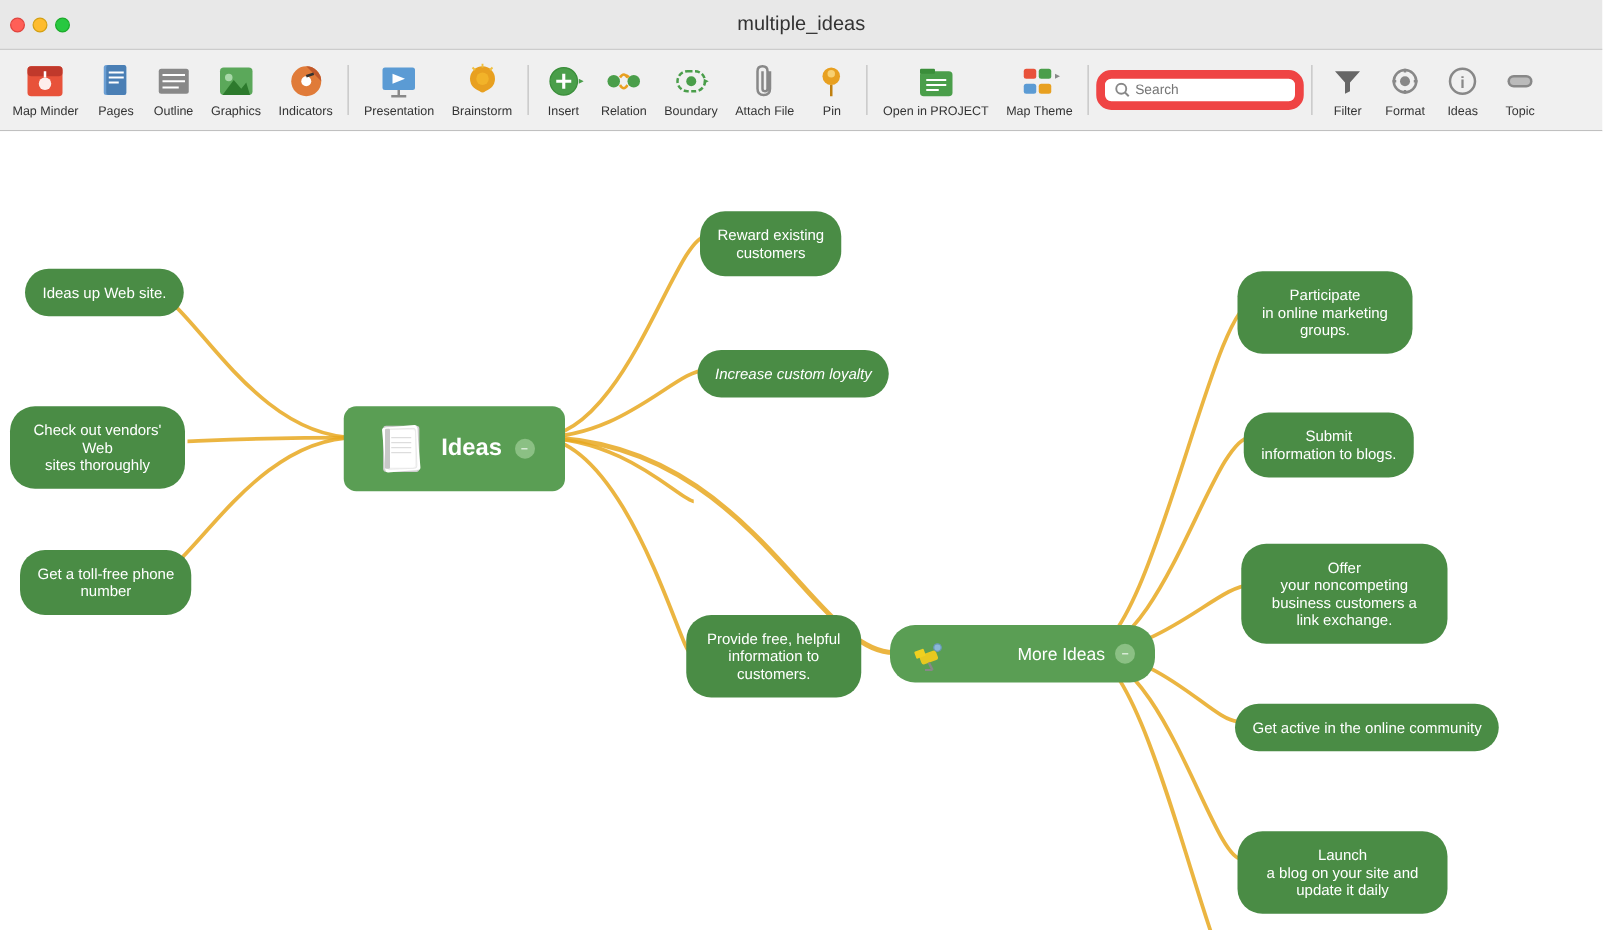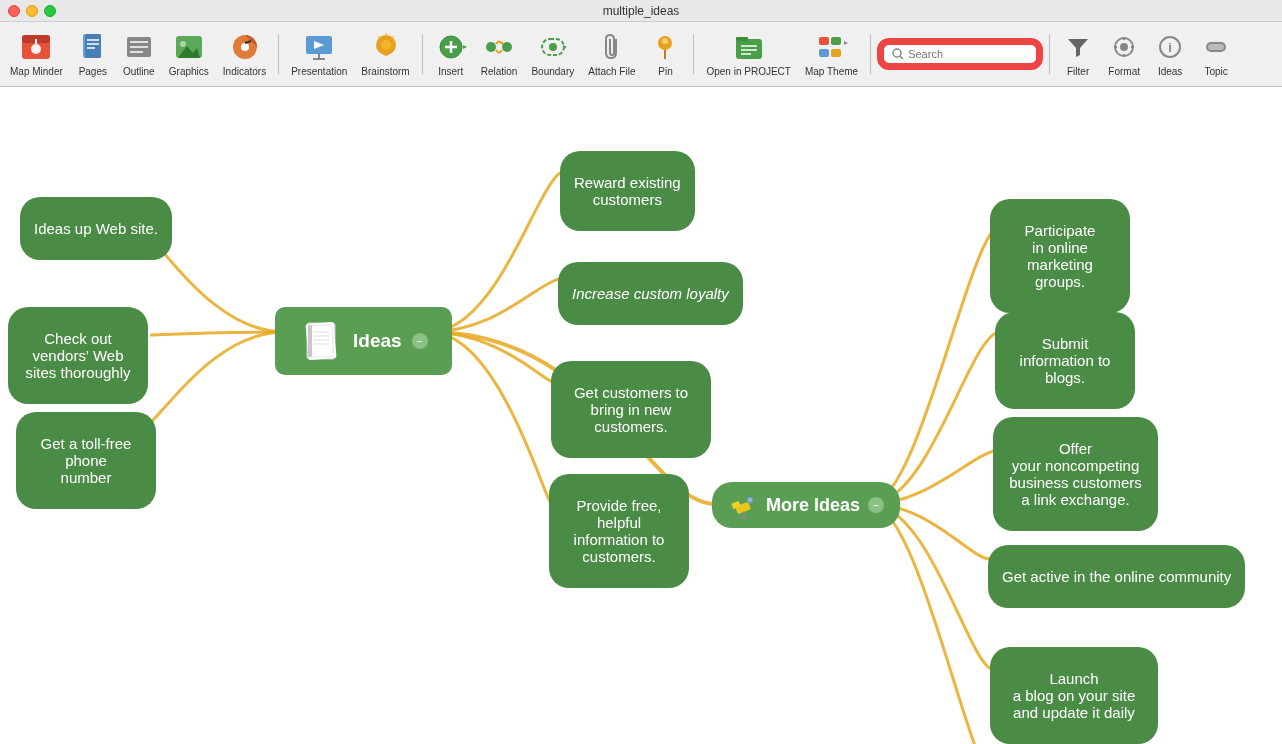--- a/index.html
+++ b/index.html
@@ -1,25 +1,25 @@
 <!DOCTYPE html>
 <html><head>
   <meta charset="utf-8">
   <style>
     * { margin: 0; padding: 0; box-sizing: border-box; }
     body { width: 1282px; height: 744px; overflow: hidden; font-family: -apple-system, BlinkMacSystemFont, 'Helvetica Neue', sans-serif; background: #fff; }
 
     
     #titlebar {
-      height: 22px;
+      height: 40px;
       background: #e8e8e8;
       display: flex;
       align-items: center;
       justify-content: center;
-      font-size: 12px;
+      font-size: 16px;
       color: #333;
       border-bottom: 1px solid #ccc;
       position: relative;
     }
     .traffic-lights {
       position: absolute;
       left: 8px;
       display: flex;
       gap: 6px;
       align-items: center;
@@ -101,22 +101,22 @@
       top: 0; left: 0;
       width: 100%; height: 100%;
     }
 
     
     .node-label {
       position: absolute;
       background: #4a8c45;
       color: white;
       border-radius: 20px;
-      padding: 23px 14px;
-      font-size: 15px;
+      padding: 12px 14px;
+      font-size: 12px;
       font-weight: 500;
       white-space: nowrap;
       cursor: pointer;
       z-index: 10;
     }
     .node-label.center-node {
       background: #5a9e54;
       border-radius: 10px;
       padding: 10px 20px;
       font-size: 14px;
@@ -435,50 +435,47 @@
   </div>
 
   <div class="node-label" style="left:20px; top:110px; white-space:nowrap;">
     <span>Ideas up Web site.</span>
   </div>
 
   <div class="node-label multiline-node" style="left:8px; top:220px;">
     <span>Check out vendors' Web<br>sites thoroughly</span>
   </div>
 
-  <div class="node-label multiline-node" style="left:16px; top:325px;">
+  <div class="node-label multiline-node" style="left:16px; top:335px;">
     <span>Get a toll-free phone<br>number</span>
   </div>
 
   <div class="node-label multiline-node" style="left:560px; top:64px;">
     <span>Reward existing<br>customers</span>
   </div>
 
   <div class="node-label" style="left:558px; top:175px; white-space:nowrap;font-style:italic;">
     <span>Increase custom loyalty</span>
   </div>
 
-  <div class="node-label multiline-node" style="left:551px; top:274px; max-width:160px;">
-    <span>Get customers to bring in new customers.</span>
-  </div>
 
   <div class="node-label multiline-node" style="left:549px; top:387px;">
     <span>Provide free, helpful<br>information to customers.</span>
   </div>
 
   <div class="node-label more-ideas-node" style="left:712px; top:395px;">
 
     <svg width="30" height="30" viewBox="0 0 30 30">
       <rect x="8" y="14" width="14" height="8" rx="2" fill="#e8c820" transform="rotate(-20 15 18)"></rect>
       <rect x="4" y="12" width="8" height="6" rx="1" fill="#f0d020" transform="rotate(-20 8 15)"></rect>
       <line x1="15" y1="22" x2="18" y2="28" stroke="#888" stroke-width="2"></line>
       <line x1="12" y1="28" x2="18" y2="28" stroke="#888" stroke-width="1.5"></line>
       <circle cx="22" cy="10" r="3" fill="#8bb8d8" stroke="#6898b8" stroke-width="1"></circle>
     </svg>
-    <span style="font-size:18px; font-weight:700; color:white;">More Ideas</span>
+    <span style="font-size:14px; font-weight:400; color:white;margin-left:48px;">More Ideas</span>
     <div style="width:16px;height:16px;background:#8bc084;border-radius:50%;display:flex;align-items:center;justify-content:center;font-size:10px;color:white;cursor:pointer;">−</div>
   </div>
 
   <div class="node-label multiline-node" style="left:990px; top:112px;">
     <span>Participate<br>in online marketing groups.</span>
   </div>
 
   <div class="node-label multiline-node" style="left:995px; top:225px;">
     <span>Submit<br>information to blogs.</span>
   </div>

